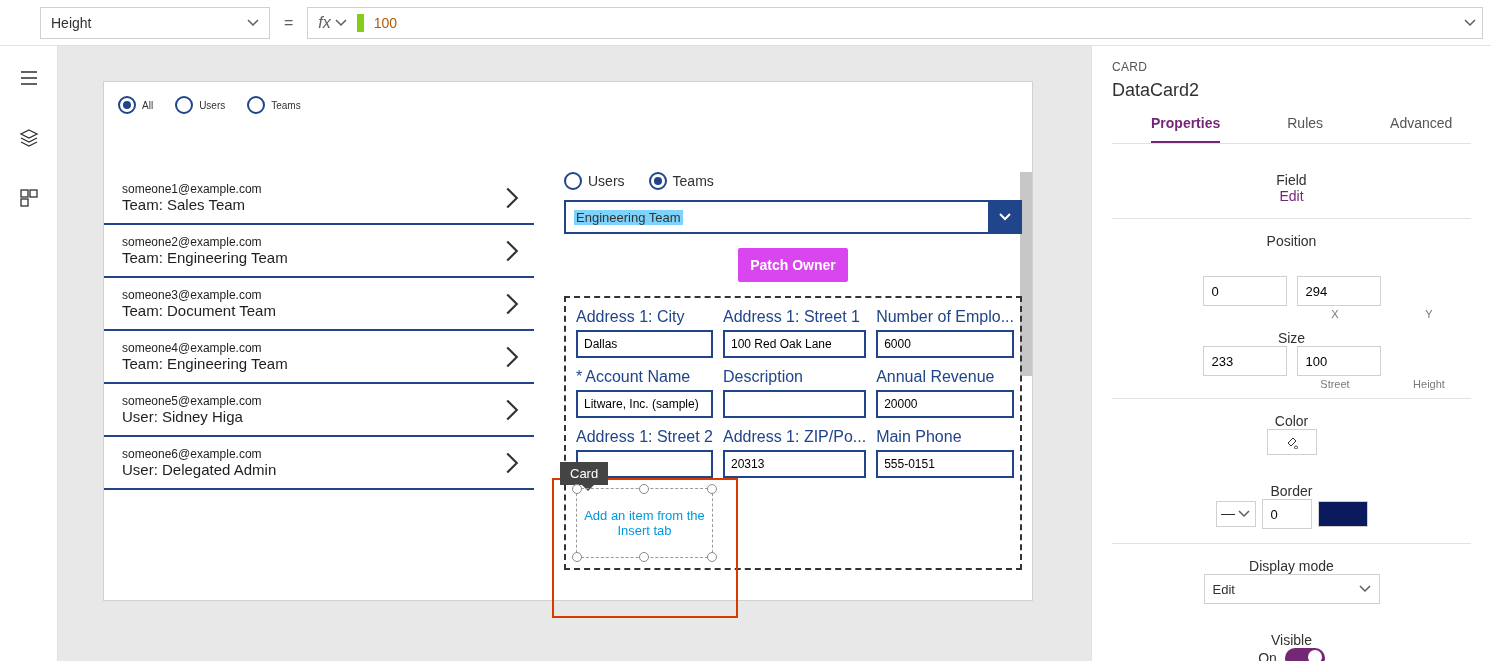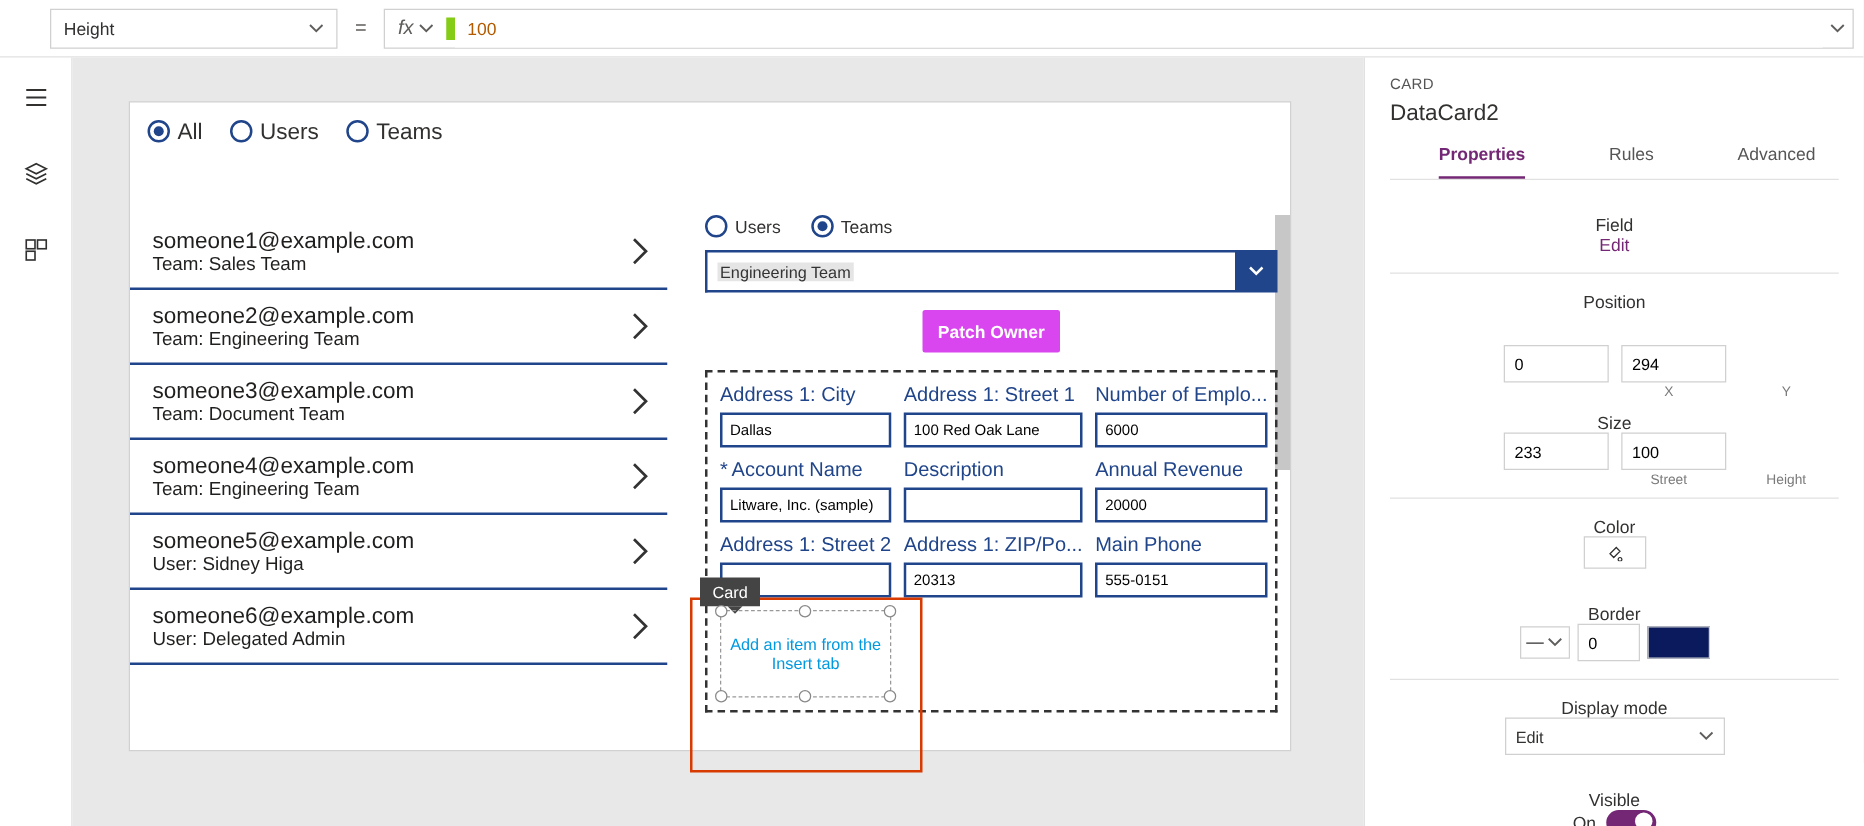--- a/index.html
+++ b/index.html
@@ -10,36 +10,36 @@
   .fx-wrap { display:flex; align-items:center; border:1px solid #d0d0d0; height:32px; flex:1; min-width:0;}
   .fx-btn { display:flex; align-items:center; padding:0 10px; border-right:7px solid #84cc16; font-style:italic; color:#605e5c; gap:4px;}
   .fx-input { flex:1; border:none; height:100%; padding:0 10px; color:#b35a00; font-size:14px; outline:none;}
   .fx-exp { width:24px; display:flex; align-items:center; justify-content:center; color:#605e5c;}
   .main { display:flex; height:615px;}
   .leftrail { width:58px; border-right:1px solid #e1e1e1; display:flex; flex-direction:column; align-items:center; padding-top:22px; gap:36px; color:#323130;}
   .leftrail svg { width:20px; height:20px;}
   .canvas-area { flex:1; background:#e8e8e8; position:relative; overflow:hidden;}
   .app-frame { position:absolute; left:46px; top:36px; width:928px; height:518px; background:#fff; box-shadow:0 0 0 1px #d1d1d1;}
   
-  .radio-row { display:flex; gap:22px; align-items:center; height:46px; padding-left:14px; font-size:18px;}
+  .radio-row { display:flex; gap:22px; align-items:center; height:46px; padding-left:14px; font-size:10px;}
   .radio { display:flex; align-items:center; gap:6px;}
   .r-outer { width:18px; height:18px; border:2px solid #20458a; border-radius:50%; display:flex; align-items:center; justify-content:center;}
   .r-dot { width:8px; height:8px; background:#20458a; border-radius:50%;}
   .list { position:absolute; left:0; top:90px; width:430px; bottom:0; overflow:hidden;}
   .listitem { border-bottom:2px solid #20458a; padding:10px 14px 10px 18px; display:flex; align-items:center; justify-content:space-between;}
-  .listitem .txt .t { font-size:18px; font-weight:500; color:#201f1e;}
+  .listitem .txt .t { font-size:12px; font-weight:500; color:#201f1e;}
   .listitem .txt .s { font-size:15px; color:#201f1e;}
   .chev-r { color:#333;}
   .list-scrollbar { position:absolute; right:0; top:90px; width:12px; height:204px; background:#c7c7c7;}
   
   .rform { position:absolute; left:460px; top:90px; right:10px; bottom:10px;}
   .rf-radio { display:flex; gap:24px; align-items:center; font-size:14px; margin-bottom:10px;}
   .combo { display:flex; margin:6px 0 14px 0;}
   .combo-input { flex:1; height:34px; border:2px solid #20458a; border-right:none; font-size:13px; padding:0 8px; display:flex; align-items:center; color:#333;}
-  .combo-input span.sel { background:#e5e5e5; padding:0 2px;}
+  .combo-input span.sel { background:#7dd3fc; padding:0 2px;}
   .combo-btn { width:34px; height:34px; background:#20458a; color:#fff; display:flex; align-items:center; justify-content:center;}
   .patch-btn { display:block; margin:0 auto 14px auto; width:110px; height:34px; background:#d946ef; color:#fff; border:none; font-size:14px; font-weight:600; border-radius:2px;}
   .form-grid { border:2px dashed #333; padding:10px; display:grid; grid-template-columns: repeat(3, 1fr); gap:10px 10px; position:relative;}
   .ffield .lbl { color:#20458a; font-size:16px; margin-bottom:4px; white-space:nowrap; overflow:hidden;}
   .ffield input { width:100%; height:28px; border:2px solid #20458a; font-size:12px; padding:0 6px;}
   .req::before { content:"*"; color:#20458a; margin-right:3px;}
   
   .sel-card { grid-column:1; position:relative; }
   .sel-outline-red { position:absolute; border:2px solid #d83b01; left:-24px; top:-10px; width:186px; height:140px; pointer-events:none;}
   .sel-box { border:1px dashed #999; height:70px; display:flex; align-items:center; justify-content:center; text-align:center; color:#0099e0; font-size:13px; position:relative;}

